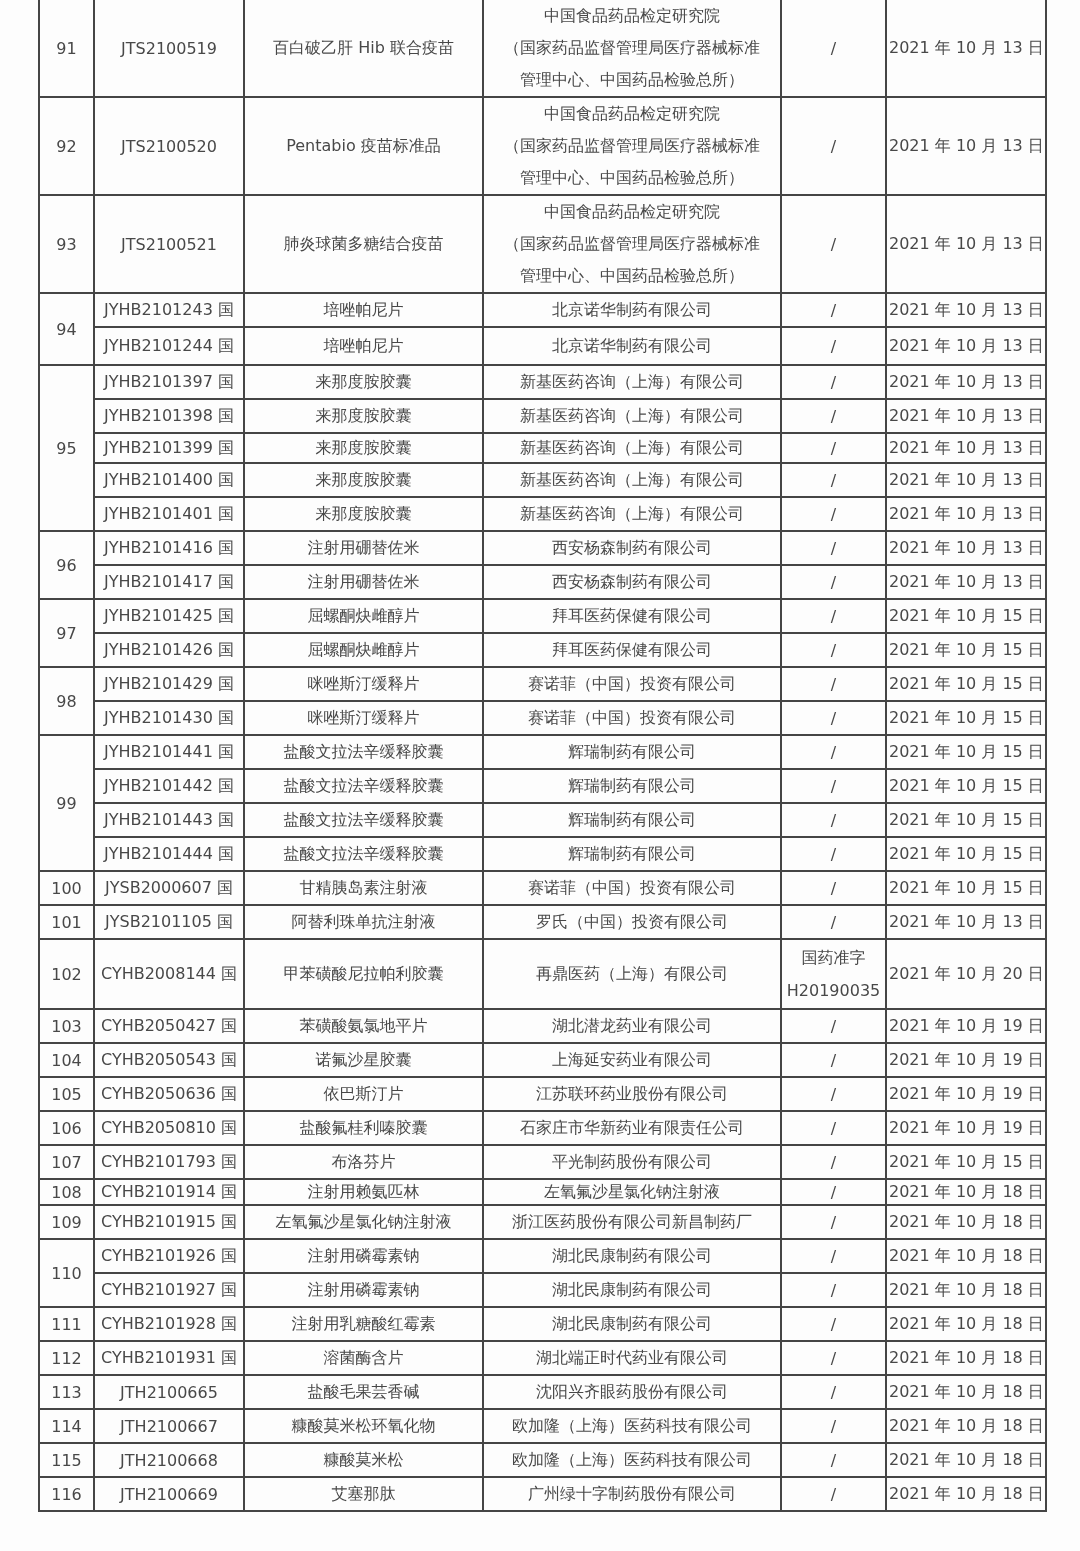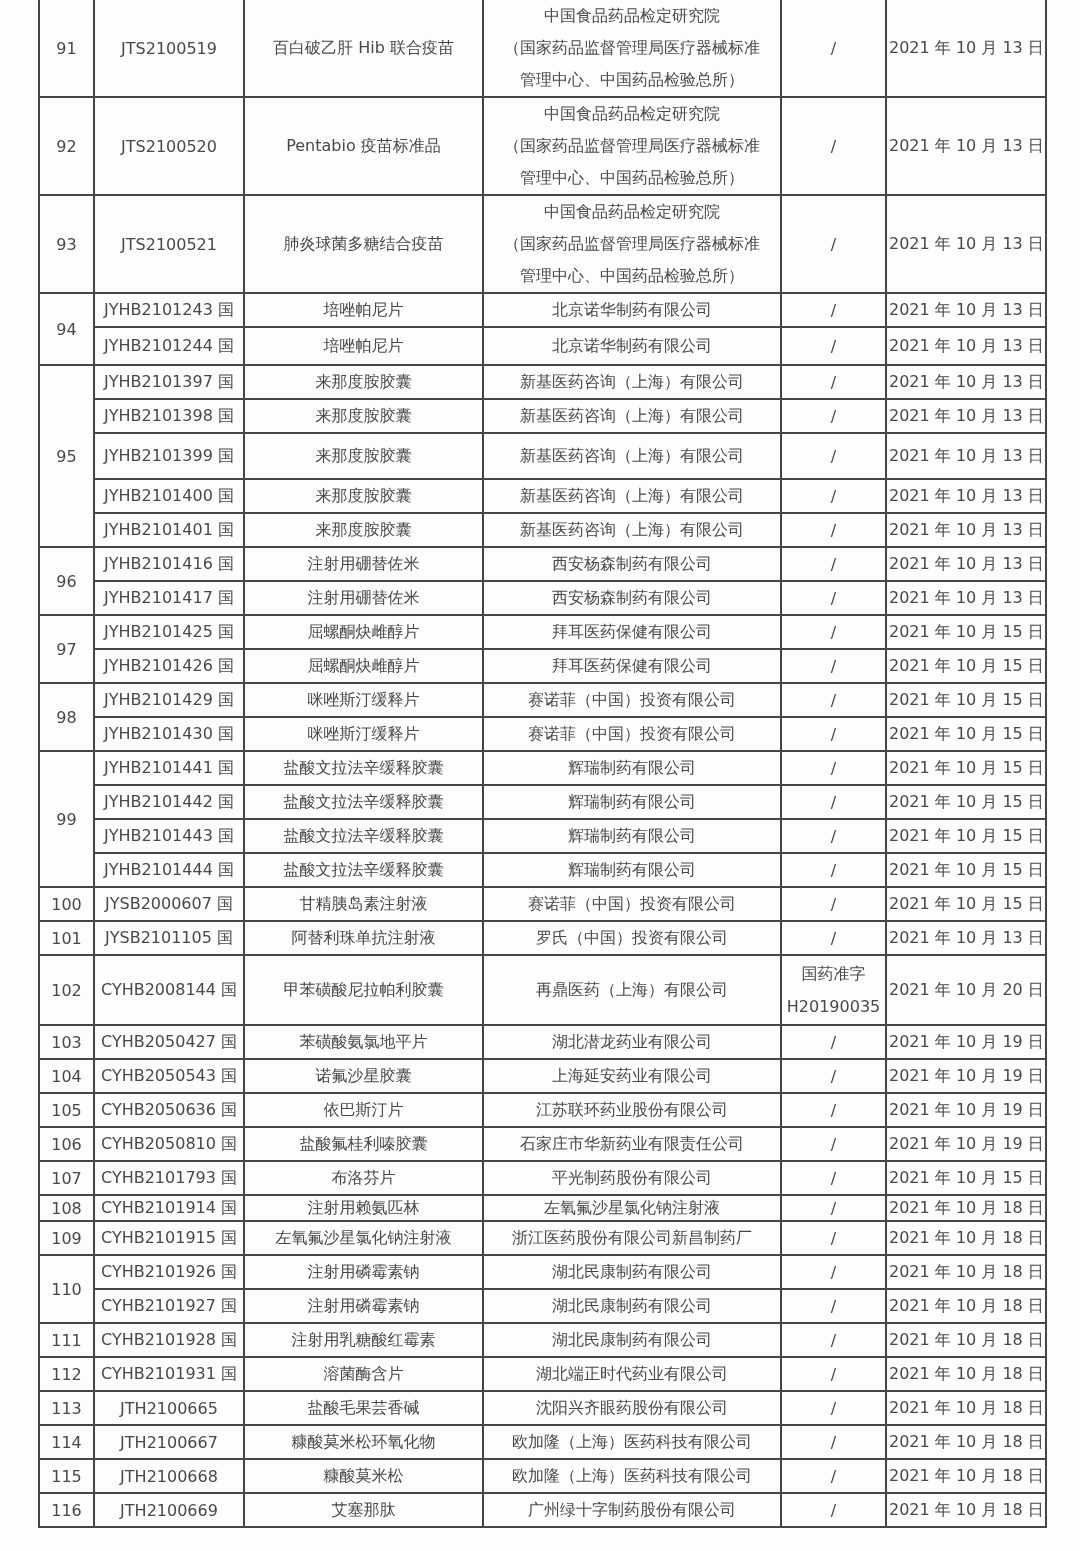--- a/index.html
+++ b/index.html
@@ -105,21 +105,21 @@
           <td>/</td>
           <td>2021 年 10 月 13 日</td>
         </tr>
         <tr style="height: 34px;">
           <td>JYHB2101398 国</td>
           <td>来那度胺胶囊</td>
           <td>新基医药咨询（上海）有限公司</td>
           <td>/</td>
           <td>2021 年 10 月 13 日</td>
         </tr>
-        <tr style="height: 46px;">
+        <tr style="height: 30px;">
           <td>JYHB2101399 国</td>
           <td>来那度胺胶囊</td>
           <td>新基医药咨询（上海）有限公司</td>
           <td>/</td>
           <td>2021 年 10 月 13 日</td>
         </tr>
         <tr style="height: 34px; padding-left: 16px;">
           <td>JYHB2101400 国</td>
           <td>来那度胺胶囊</td>
           <td>新基医药咨询（上海）有限公司</td>

